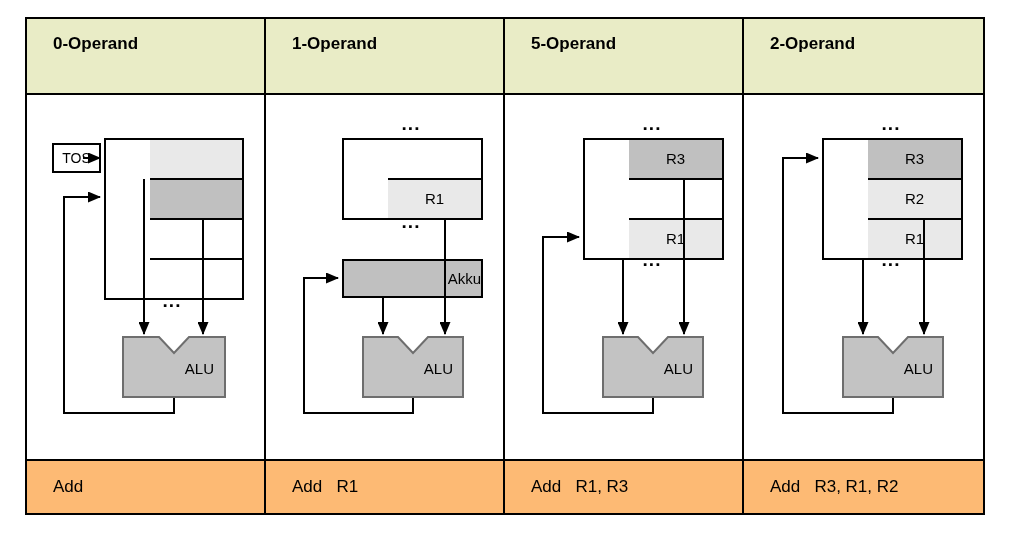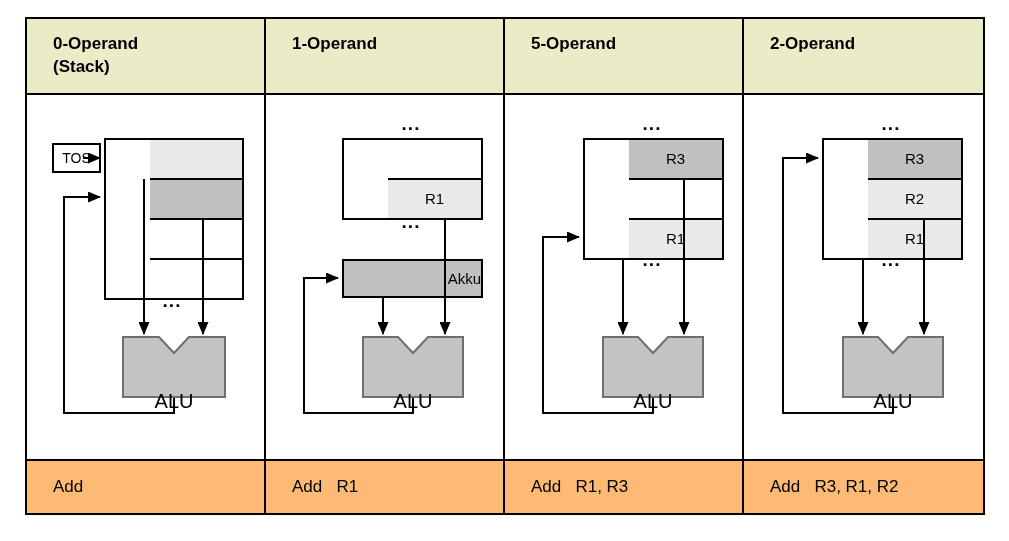--- a/index.html
+++ b/index.html
@@ -29,33 +29,32 @@
   .rcell{height:38px;border-bottom:2px solid #000;line-height:38px;text-align:center;
          font-size:15px;}
   .rcell:last-child{border-bottom:none;}
   .c-white{background:#ffffff;}
   .c-light{background:#e9e9e9;}
   .c-dark{background:#c0c0c0;}
   .akkubox{border:2px solid #000;background:#c0c0c0;display:flex;align-items:center;
            justify-content:flex-end;font-size:15px;}
   .dots{position:absolute;width:60px;text-align:center;font-weight:bold;font-size:19px;
         letter-spacing:1px;z-index:4;line-height:19px;}
-  .alulabel{position:absolute;width:80px;height:20px;text-align:center;font-size:20px;
-            line-height:20px;z-index:4;margin-top:32px;}
+  .alulabel{position:absolute;width:80px;height:20px;text-align:right;font-size:15px;
+            line-height:20px;z-index:4;}
   svg.overlay{position:absolute;left:0;top:0;z-index:3;pointer-events:none;}
 </style>
 </head>
 <body>
 
 <div class="canvas">
 
   <div class="table">
     <div class="cellbox hcell">
       <div>0-Operand</div>
-      <div>(Stack)</div>
     </div>
     <div class="cellbox hcell">
       <div>1-Operand</div>
     </div>
     <div class="cellbox hcell">
       <div>5-Operand</div>
       <div></div>
     </div>
     <div class="cellbox hcell last">
       <div>2-Operand</div>

